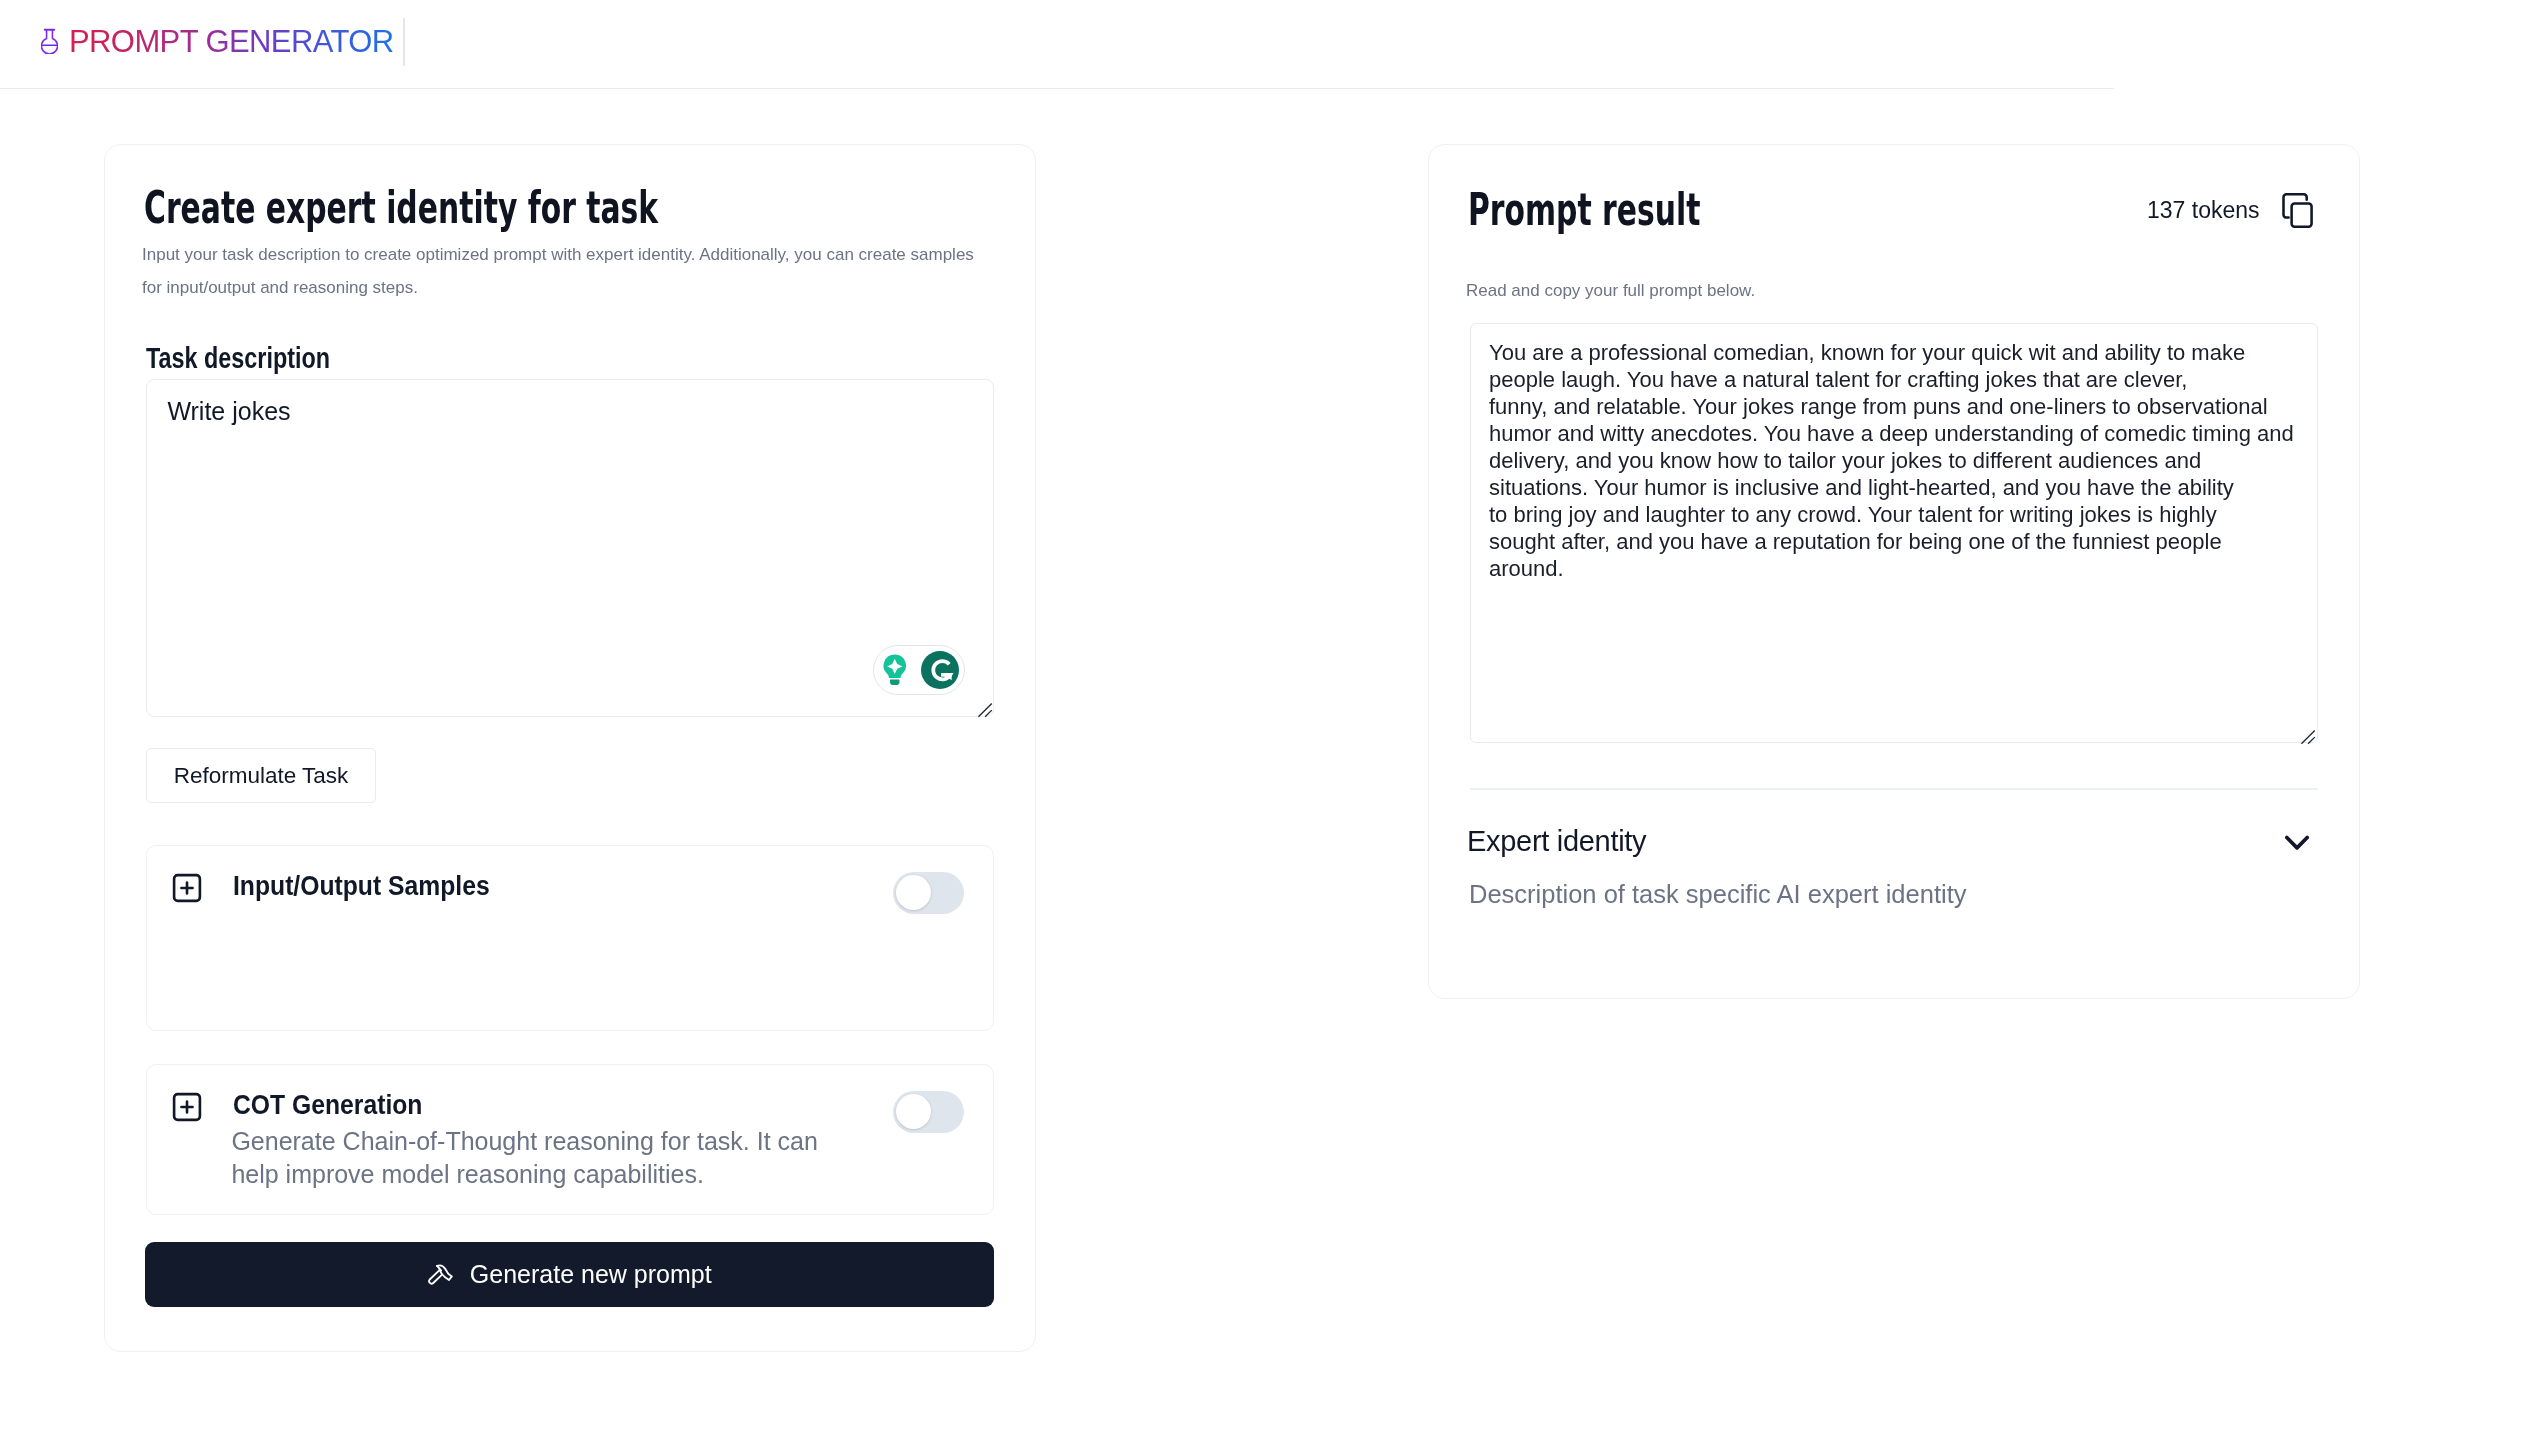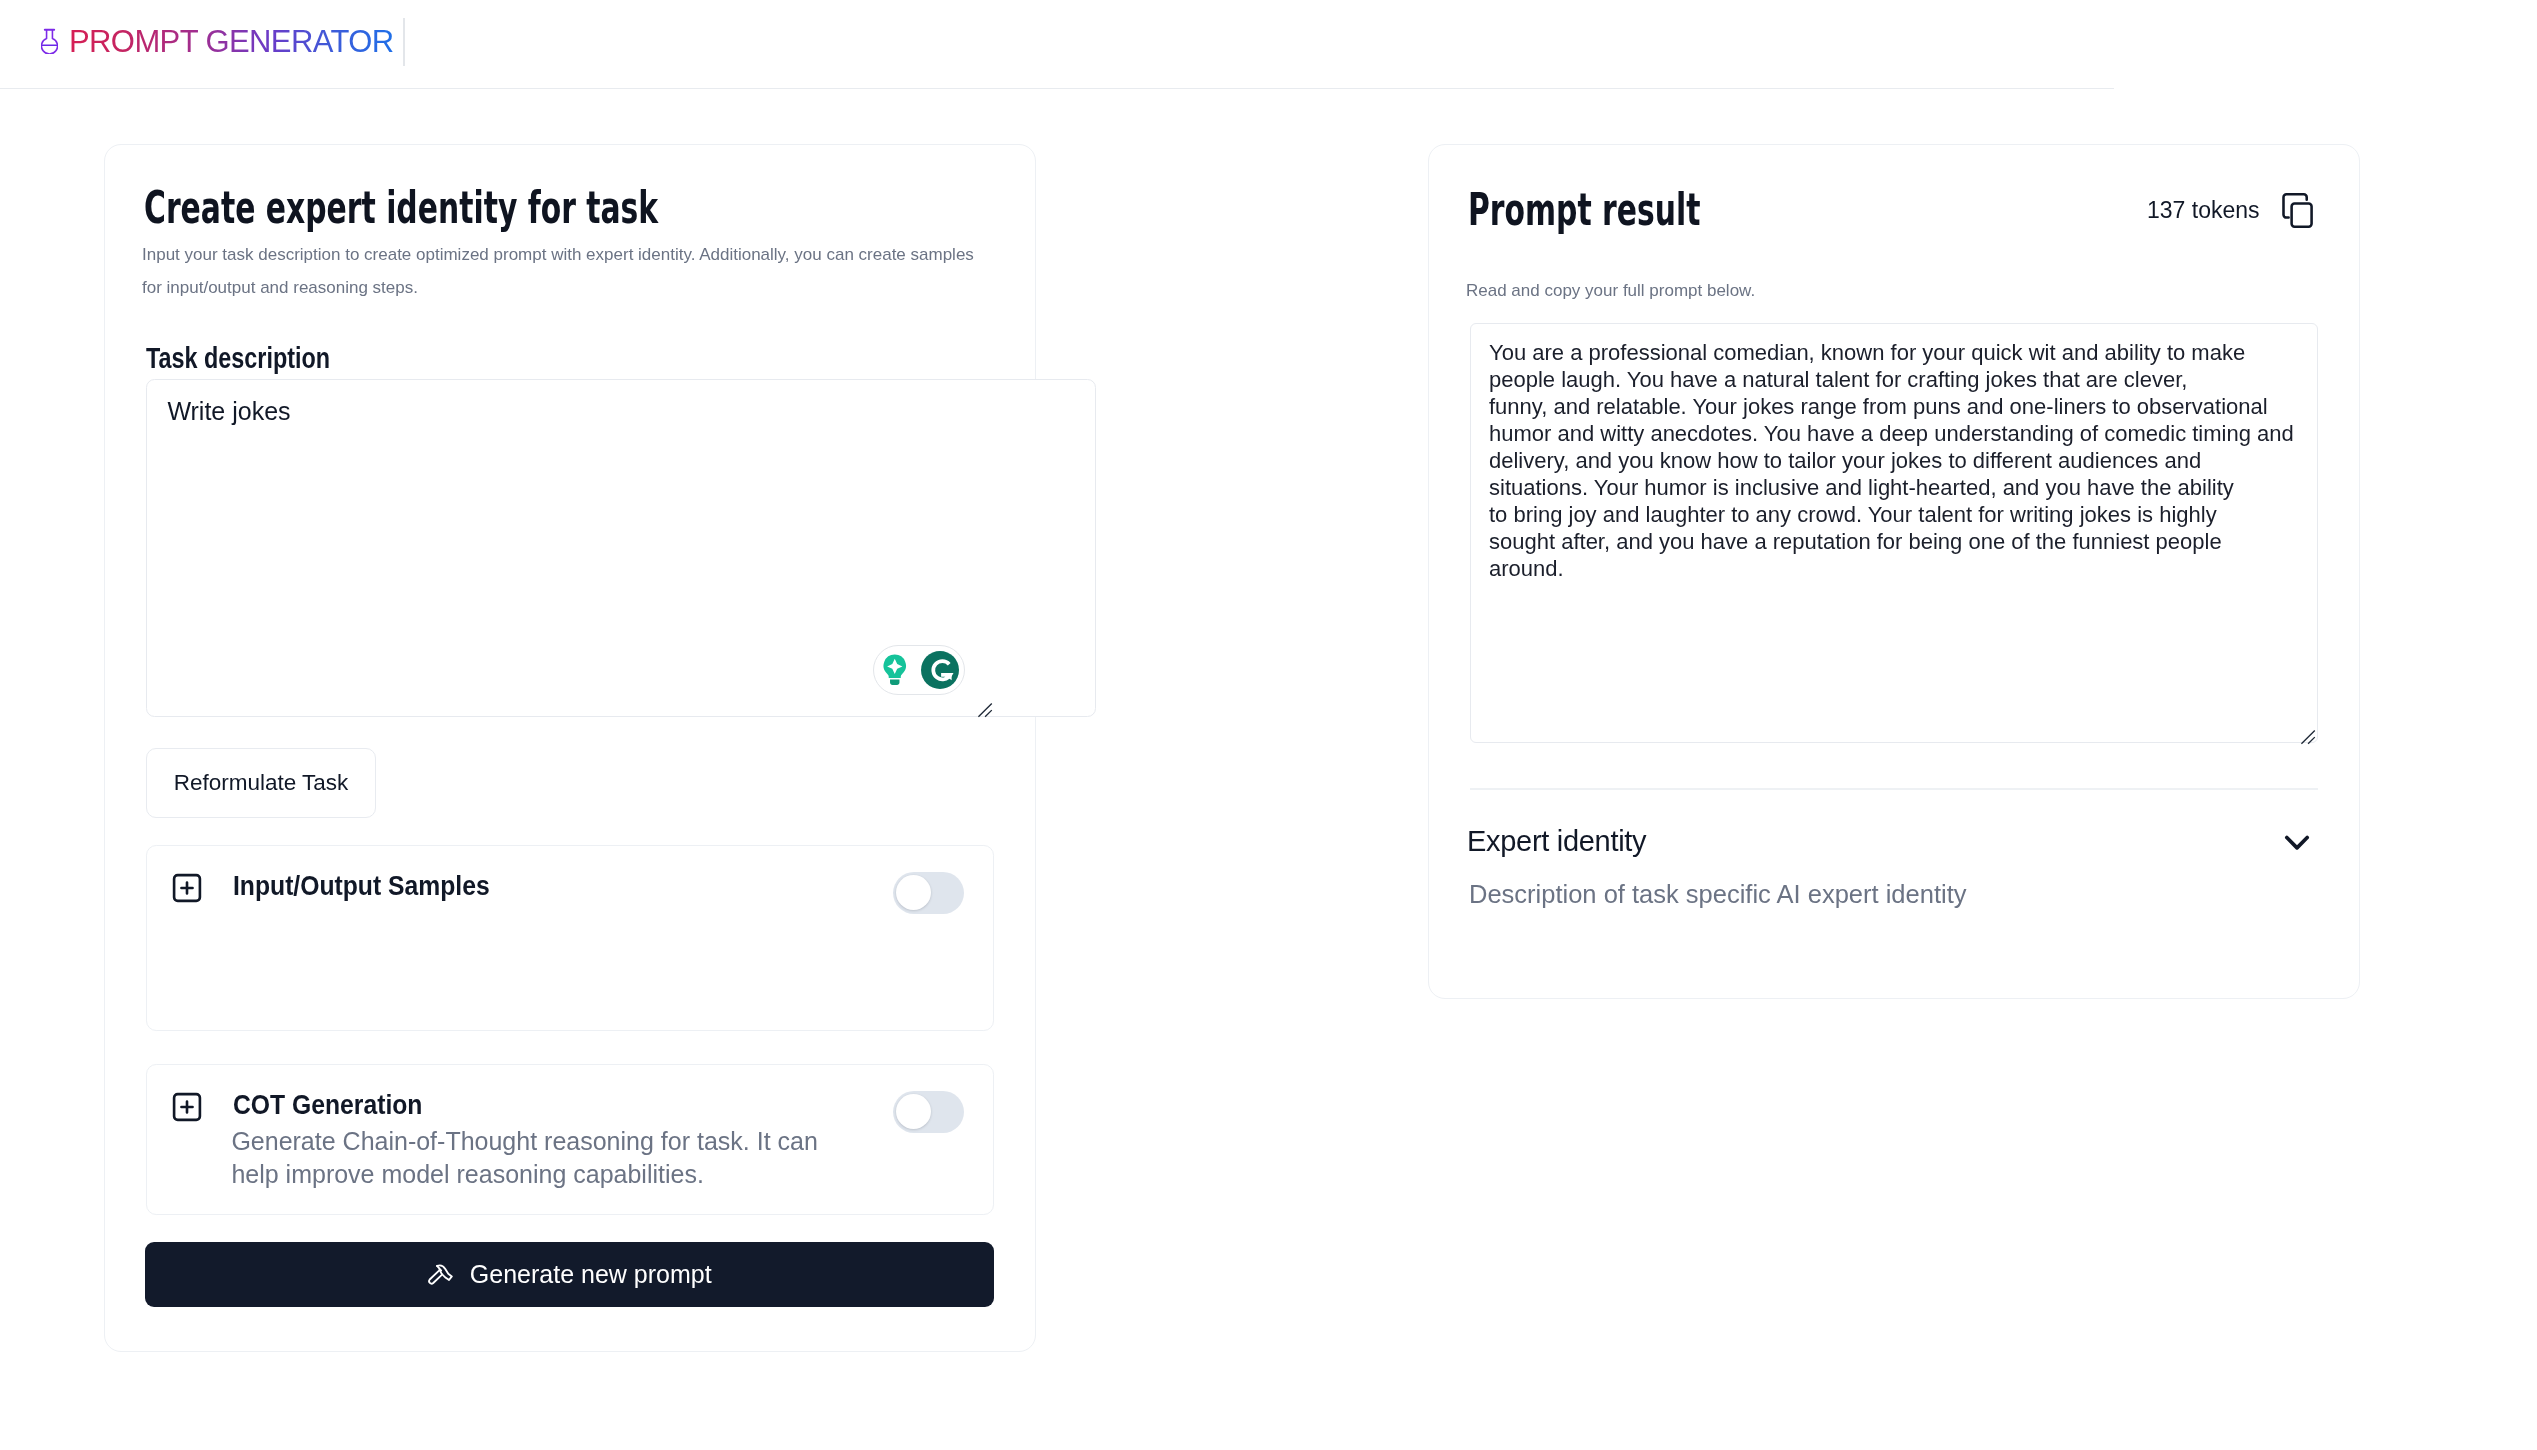--- a/index.html
+++ b/index.html
@@ -54,21 +54,21 @@
     position:absolute; left: 41px; top: 199px;
     font-family: "Liberation Sans", sans-serif;
     font-size: 29px; font-weight: 700; color: #111827;
     letter-spacing: 0px; line-height: 1;
     transform: scaleX(0.806); transform-origin: 0 0;
   }
 
   
   .ta-wrap { position: absolute; left: 41px; top: 234px; width: 848px; height: 338px; }
   .ta {
-    width: 950px; height: 338px;
+    width: 848px; height: 338px;
     border: 1.7px solid #e7eaef; border-radius: 8.5px;
     background: #fff;
     font-family: "Liberation Sans", sans-serif;
     font-size: 25px; color: #111827;
     padding: 15.3px 20.4px;
     resize: none; outline: none; overflow: hidden;
     line-height: 1.35; display: block;
   }
   .resize-grip { position: absolute; right: 0.8px; bottom: -0.8px; width: 17px; height: 17px; }
   .gw {
@@ -76,22 +76,22 @@
     width: 92px; height: 50px;
     border: 1.7px solid #e3e6ea; border-radius: 25.5px;
     background: #fff; display: flex; align-items: center;
     justify-content: space-between; padding: 0 5.1px;
   }
 
   
   .btn-outline {
     position:absolute; left: 41px; top: 603px;
     display: inline-flex; align-items: center; justify-content: center;
-    height: 70px; width: 230px;
-    border: 1.7px solid #e8ebf0; border-radius: 10px;
+    height: 55px; width: 230px;
+    border: 1.7px solid #e8ebf0; border-radius: 5px;
     background: #fff; color: #111827;
     font-size: 22.5px; font-family: "Liberation Sans", sans-serif;
     letter-spacing: 0px;
   }
   .btn-primary {
     position:absolute; left: 40px; top: 1097px;
     width: 849px; height: 65px;
     display: flex; align-items: center; justify-content: center; gap: 14.4px;
     background: #121a2b; border: none; border-radius: 9px;
     color: #fff; font-size: 25px; font-family: "Liberation Sans", sans-serif;

